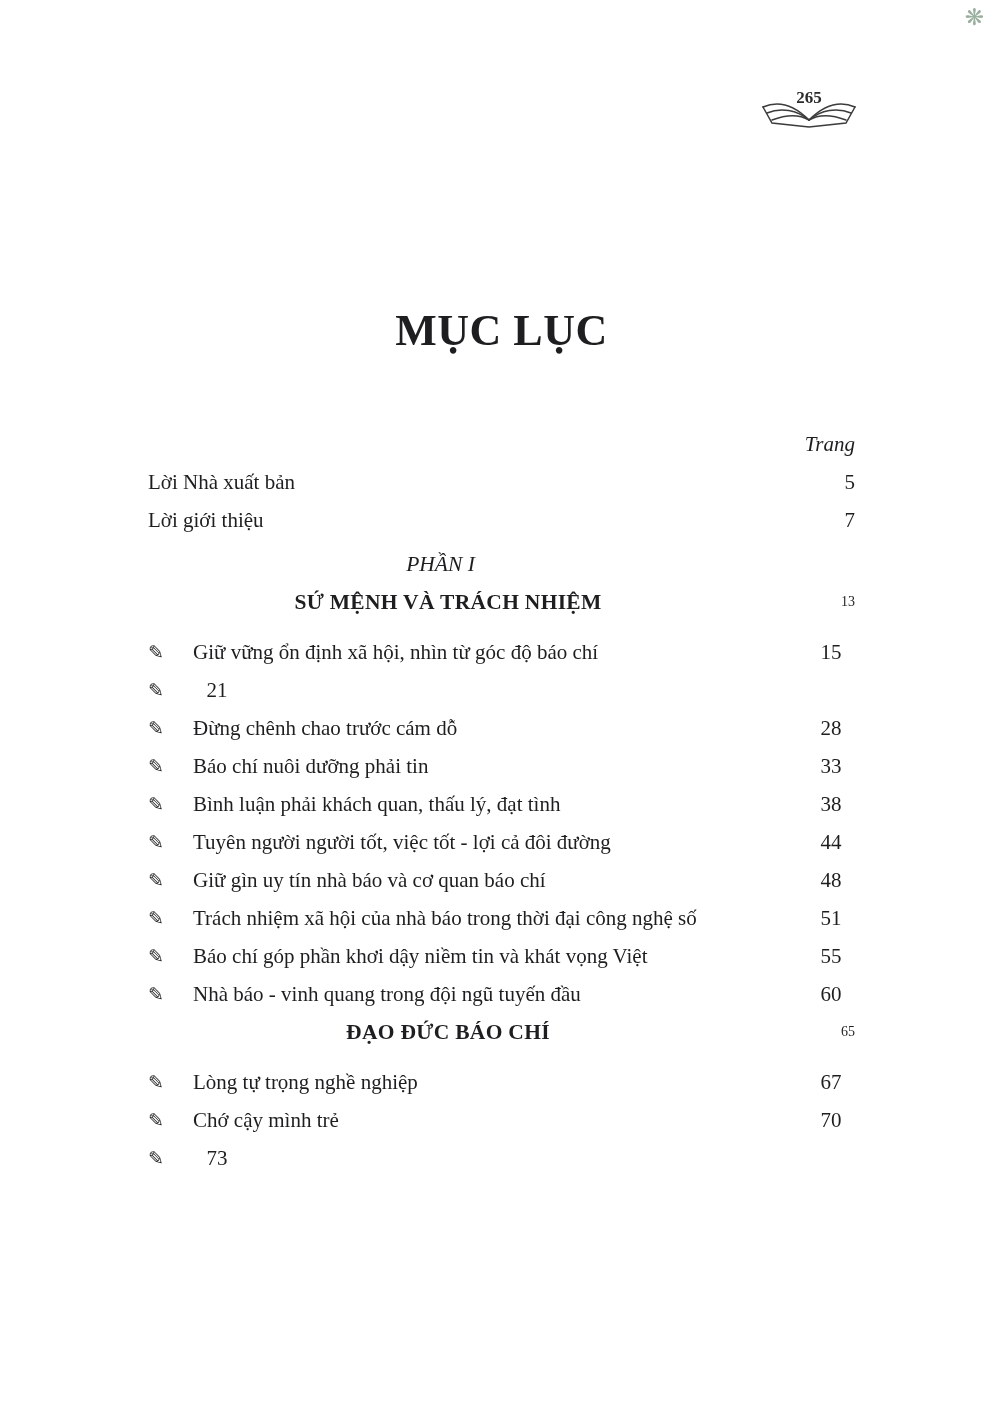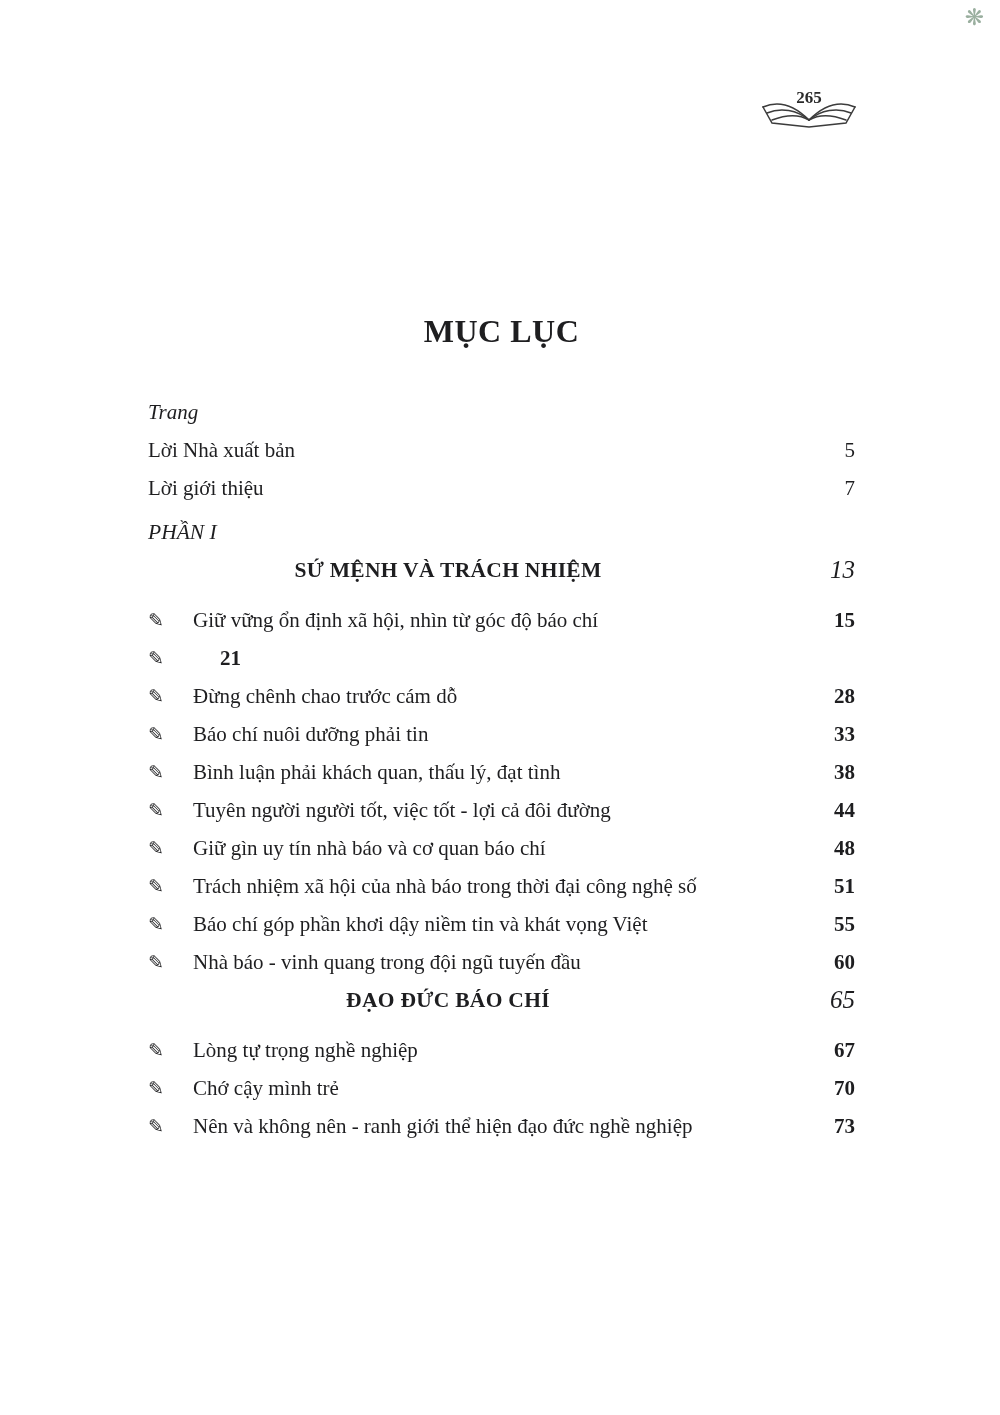--- a/index.html
+++ b/index.html
@@ -16,72 +16,71 @@
   .corner-icon {
     position:absolute; top:6px; right:16px;
     font-size:23px; color:#9aaf9f; line-height:1;
   }
   .ornament {
     position:absolute; top:80px; right:140px;
     width:102px; height:50px;
   }
   .toc-title {
     text-align:center;
-    font-size:32px; font-weight:bold;
+    font-size:44px; font-weight:bold;
     letter-spacing:0.5px;
     line-height:36px;
   }
   .trang {
-    text-align:left; font-style:italic;
+    text-align:right; font-style:italic;
     font-size:21px; line-height:38px;
-    margin-top:44px;
+    margin-top:76px;
   }
   .fm-row {
     display:flex; justify-content:space-between;
     font-size:21px; line-height:38px;
   }
   .fm-label { }
   .fm-pg { text-align:right; }
   .part-heading {
-    font-style:italic;
+    text-align:center; font-style:italic;
     font-size:21.5px; line-height:38px;
     margin-top:6px;
     padding-right:122px;
   }
   .sec-row {
     position:relative;
     text-align:center;
     font-size:21.5px; line-height:38px;
     padding-right:122px;
   }
   .sec-title { font-weight:bold; letter-spacing:0.3px;margin-left:15px; }
   .sec-pg {
     position:absolute; right:0; top:0;
-    font-weight:normal; font-size:25px;font-style:italic;
+    font-weight:normal; font-size:14px;
   }
   .items { margin-top:12px; }
   .item-row {
     display:flex;
     font-size:21px; line-height:38px;
   }
   .bullet {
     flex:none; width:45px;
     font-size:19px; color:#2a2a2c;
     font-family:"DejaVu Sans",sans-serif;
   }
   .item-text {
     flex:1;
     text-align:justify;
     padding-right:55px;
   }
   .item-pg {
     flex:none; width:48px;
-    text-align:right;
+    text-align:center;
     align-self:flex-end;
-    font-weight:bold;
   }
 </style>
 </head>
 <body>
 
 <div class="page">
 
   <span class="corner-icon">❋</span>
 
   <svg class="ornament" viewBox="0 0 102 50">
@@ -176,20 +175,19 @@
             <span class="item-text">Lòng tự trọng nghề nghiệp</span>
             <span class="item-pg">67</span>
           </div>
           <div class="item-row">
             <span class="bullet">✎</span>
             <span class="item-text">Chớ cậy mình trẻ</span>
             <span class="item-pg">70</span>
           </div>
           <div class="item-row">
             <span class="bullet">✎</span>
-            <span class="item-text">Nên và không nên - ranh giới thể hiện đạo đức nghề nghiệp</span>
             <span class="item-pg">73</span>
           </div>
         </div>
       </section>
     </div>
 
 </div>
 
 </body></html>

